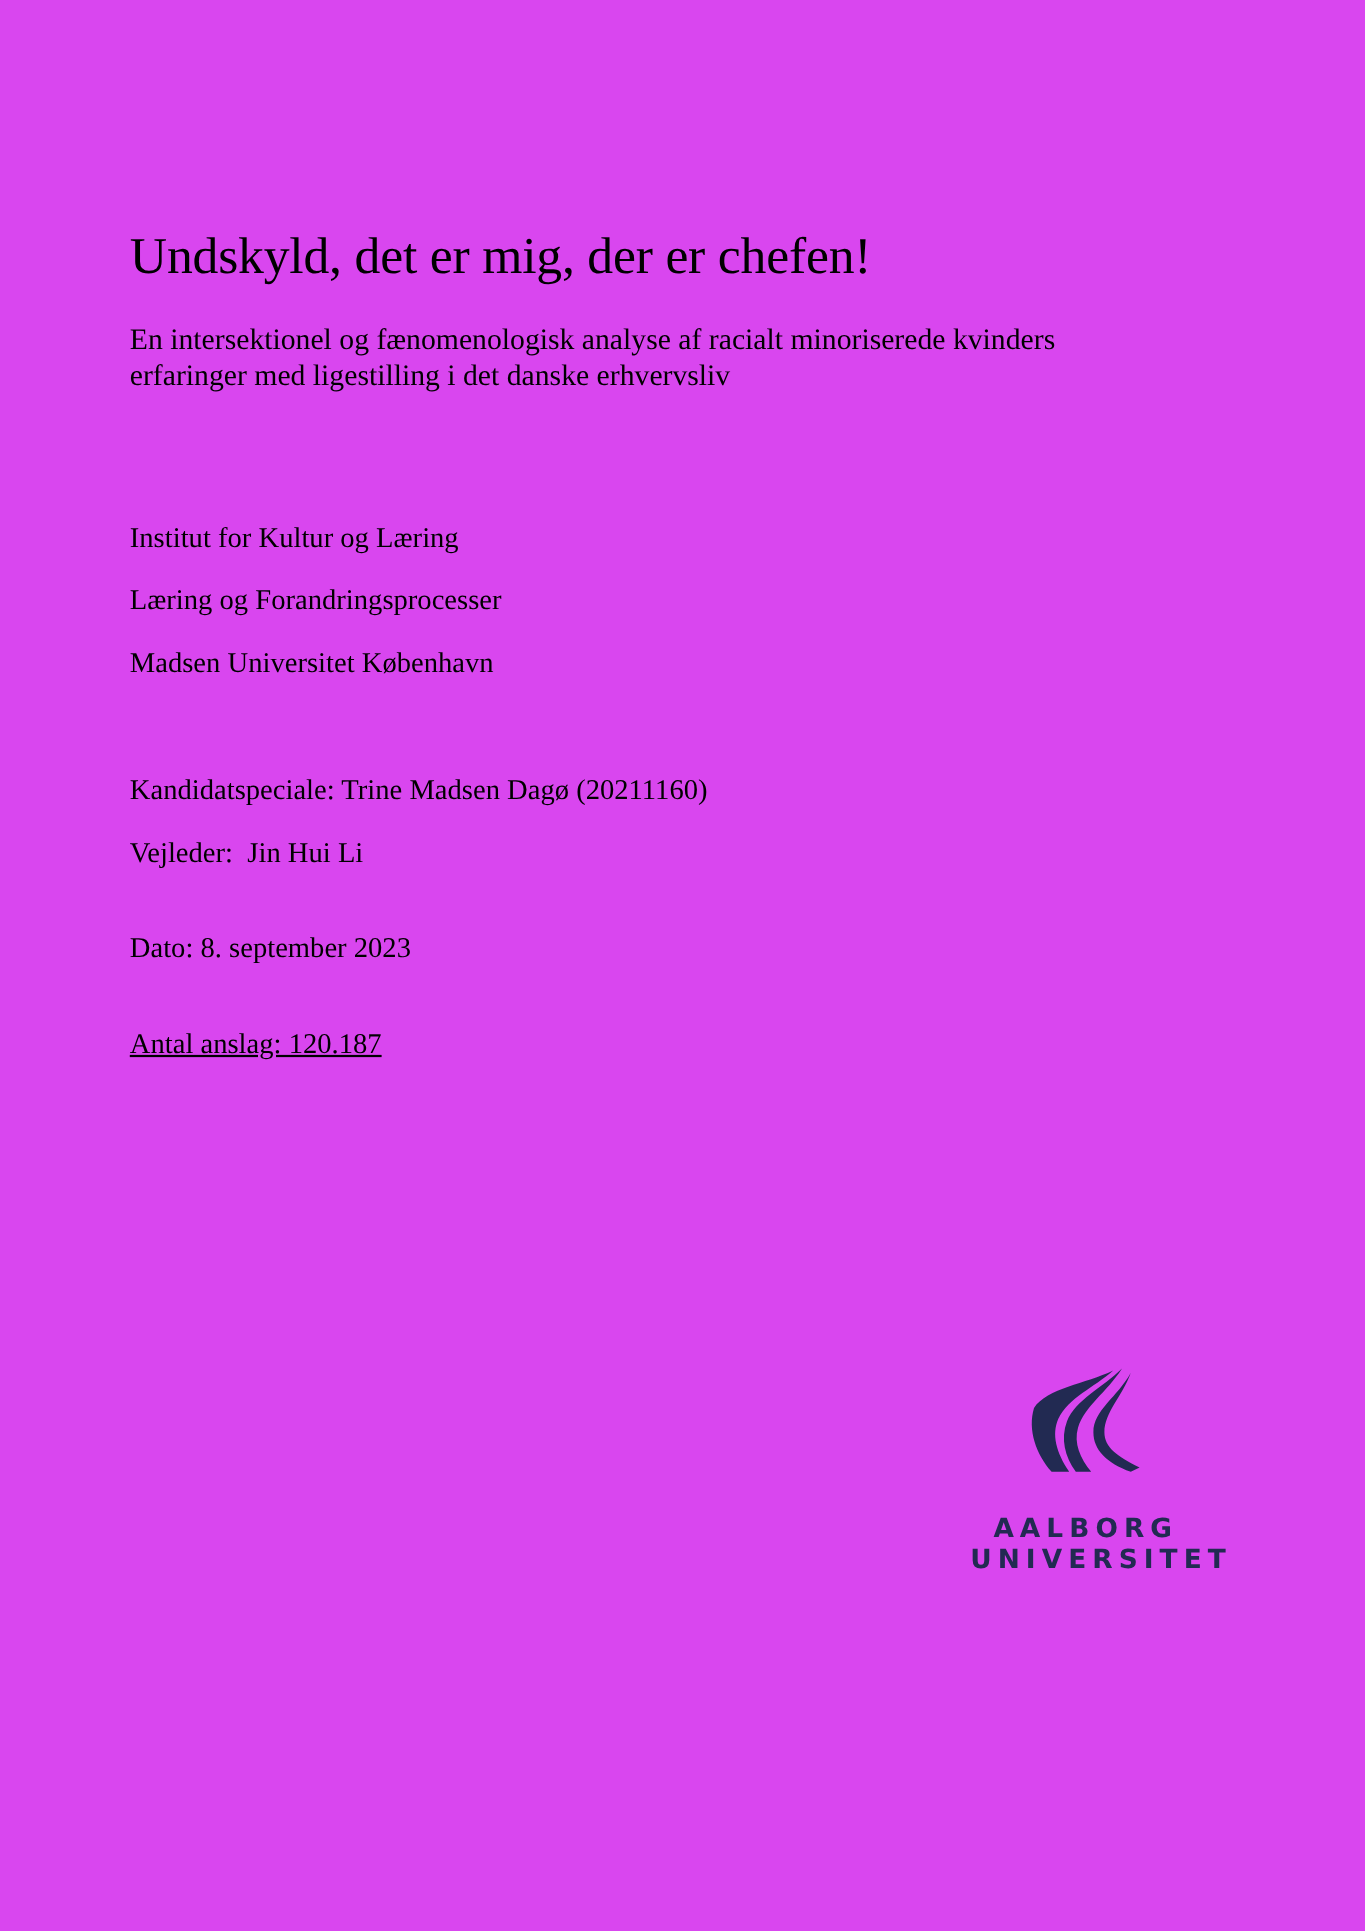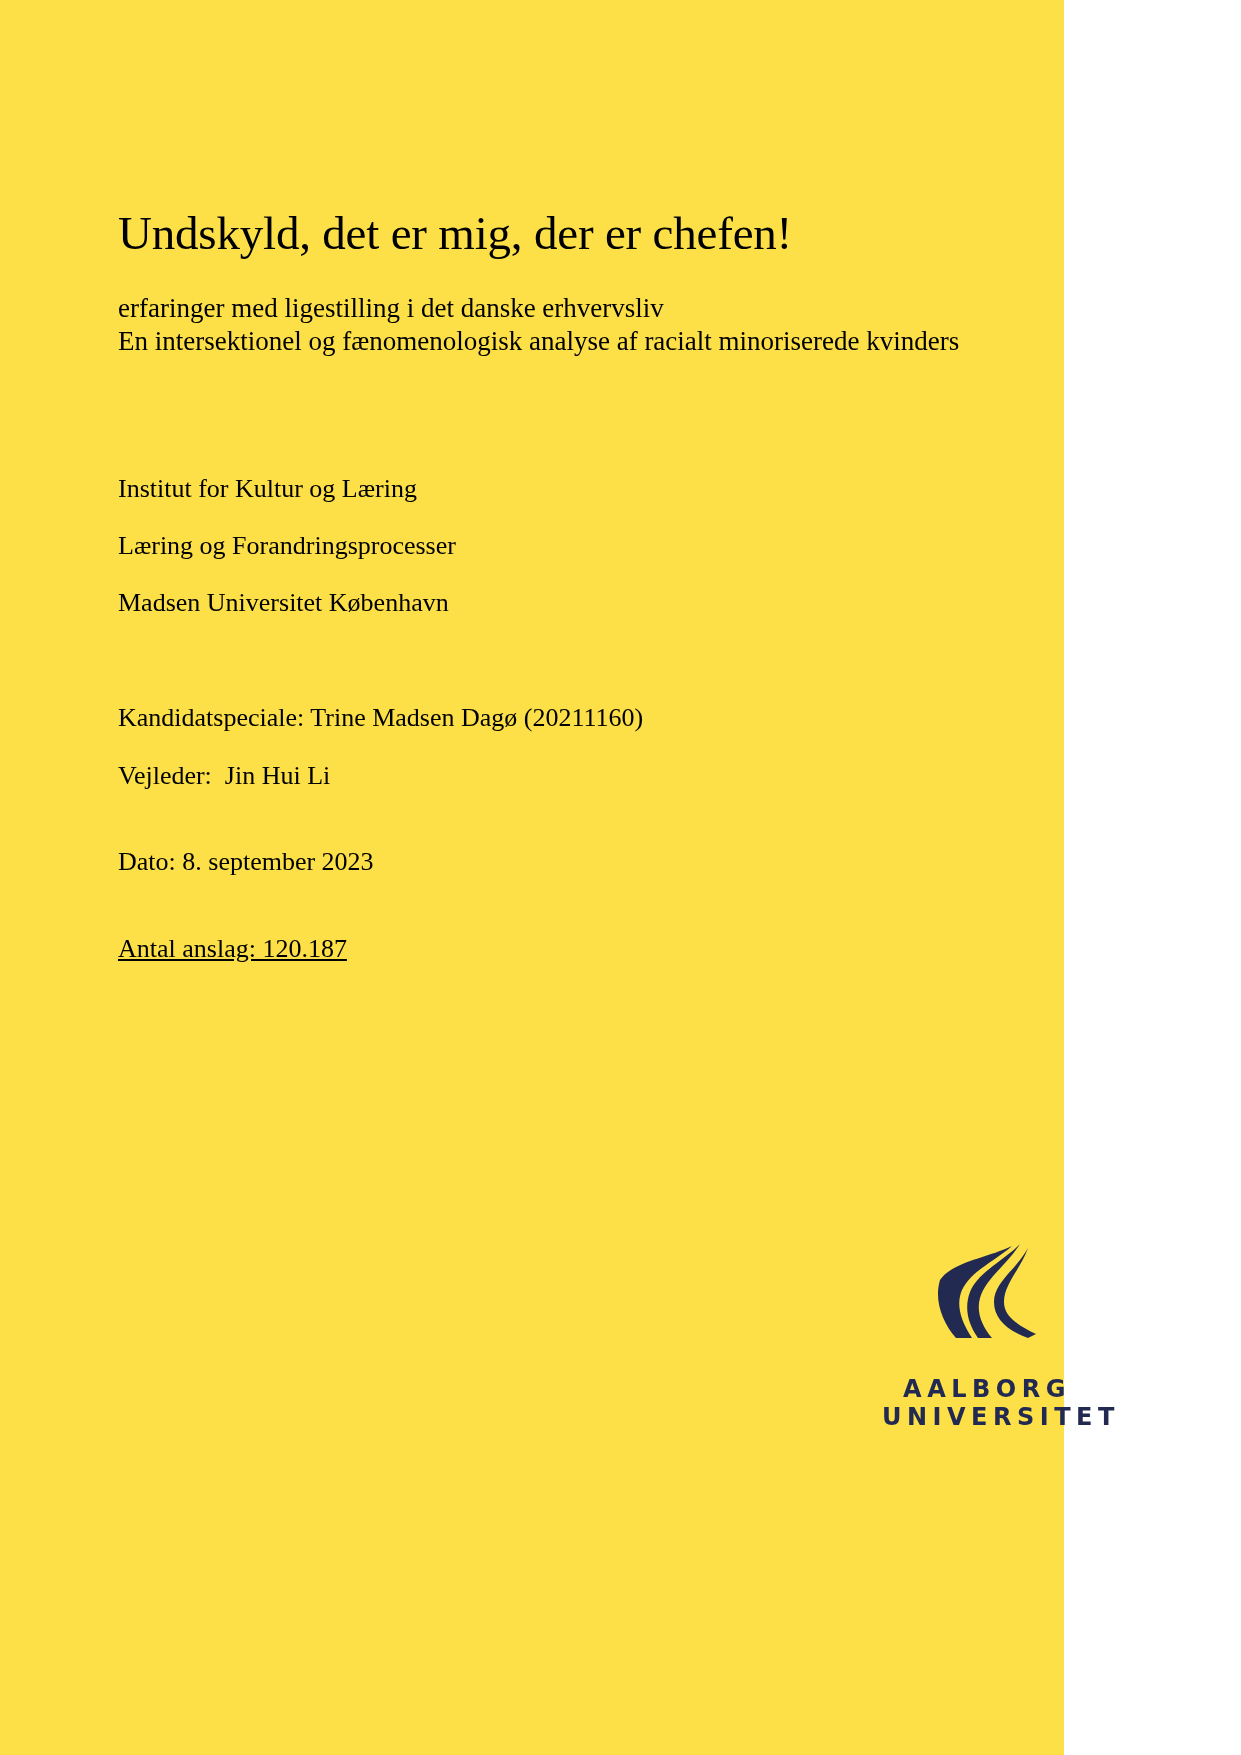--- a/index.html
+++ b/index.html
@@ -11,23 +11,23 @@
       width: 1241px;
       height: 1755px;
       position: relative;
       overflow: hidden;
       font-family: "Liberation Serif", "DejaVu Serif", serif;
       color: #000000;
     }
     .page {
       position: absolute;
       left: 0; top: 0;
-      width: 1064px;
+      width: 1241px;
       height: 1755px;
-      background: #fde047;
+      background: #d946ef;
     }
     .title {
       position: absolute;
       left: 118px;
       top: 205px;
       font-size: 47px;
       line-height: 56px;
       white-space: nowrap;
       letter-spacing: -0.2px;
     }
@@ -77,22 +77,22 @@
     .logo-text.l2 { top: 166px; left: 2px; }
   </style>
 </head>
 <body>
 
 <div class="page">
 
   <div class="title">Undskyld, det er mig, der er chefen!</div>
 
   <div class="subtitle">
+    <span>En intersektionel og fænomenologisk analyse af racialt minoriserede kvinders</span>
     <span>erfaringer med ligestilling i det danske erhvervsliv</span>
-    <span>En intersektionel og fænomenologisk analyse af racialt minoriserede kvinders</span>
   </div>
 
   <div class="meta-line" style="top:476px;">Institut for Kultur og Læring</div>
   <div class="meta-line" style="top:533px;">Læring og Forandringsprocesser</div>
   <div class="meta-line" style="top:590px;">Madsen Universitet København</div>
 
   <div class="meta-line" style="top:705px;">Kandidatspeciale: Trine Madsen Dagø (20211160)</div>
   <div class="meta-line" style="top:763px;text-align:center;">Vejleder:  Jin Hui Li</div>
   <div class="meta-line" style="top:849px;">Dato: 8. september 2023</div>
   <div class="meta-line" style="top:936px;text-decoration:underline;">Antal anslag: 120.187</div>

